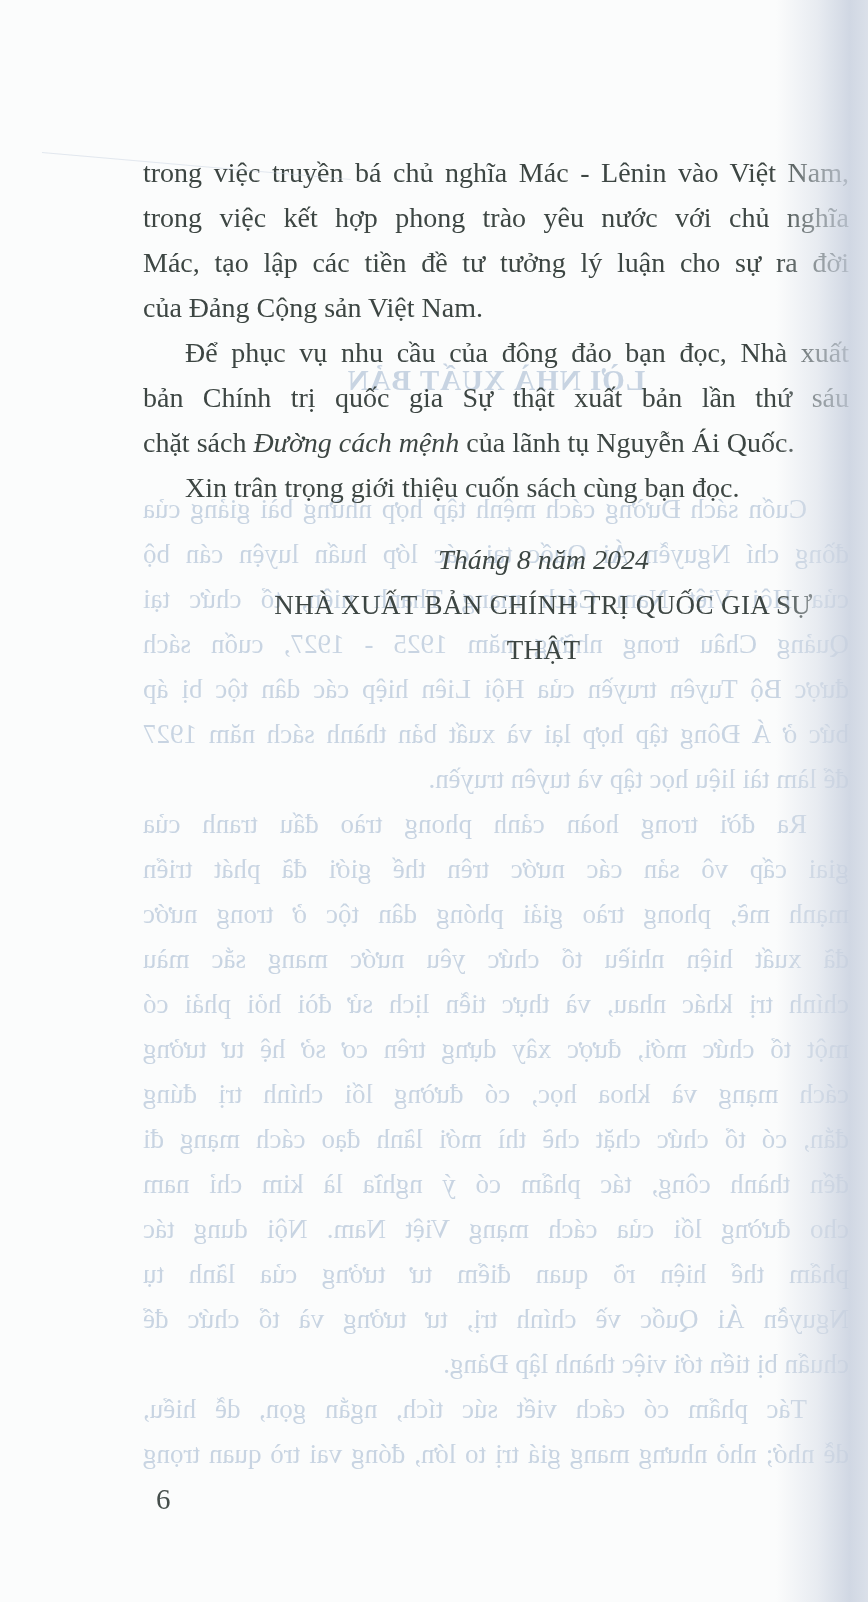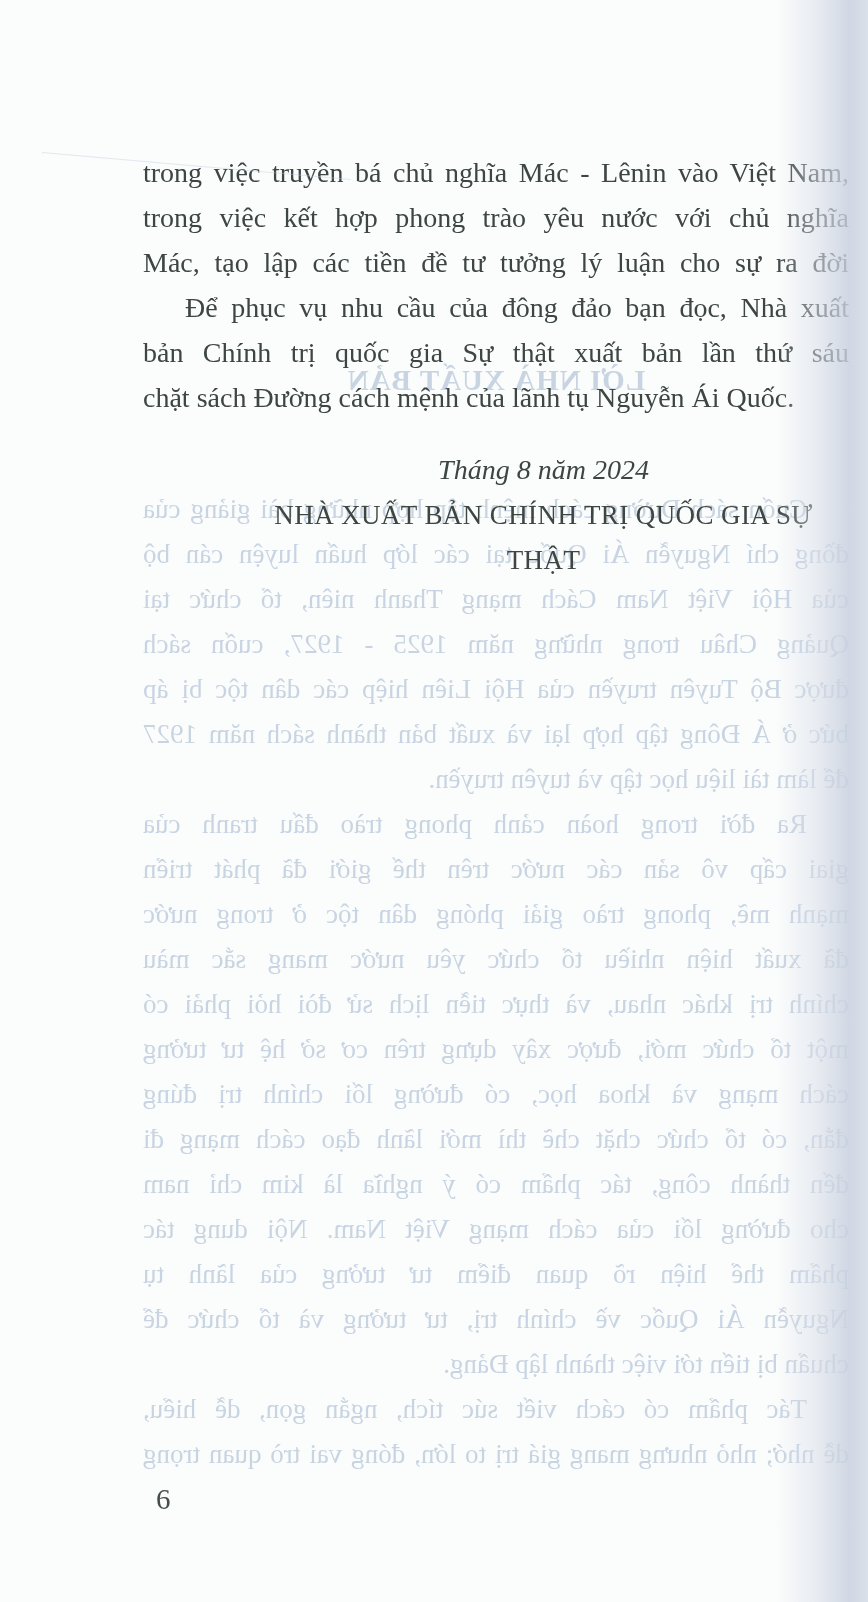--- a/index.html
+++ b/index.html
@@ -51,21 +51,21 @@
   .bleed-body{position:absolute;top:487px;left:0;width:100%;}
   
   .tl{height:45px;overflow:hidden;white-space:nowrap;}
   .jl{text-align:justify;text-align-last:justify;white-space:normal;}
   .ind{text-indent:42px;}
   
   .front{
     position:absolute;left:143px;top:150px;width:706px;
     font-size:28px;line-height:45px;
   }
-  .it{}
+  .it{font-style:italic;}
   .signature{
     margin-left:95px;width:611px;text-align:center;margin-top:27px;
   }
   .date-line{font-style:italic;font-size:28px;line-height:46px;height:46px;}
   .publisher-line{font-size:27px;line-height:45px;height:45px;letter-spacing:.4px;}
   .page-number{
     position:absolute;left:156px;top:1483px;
     font-size:29px;color:#454e4b;
   }
 </style>
@@ -99,25 +99,27 @@
       <div class="tl">chuẩn bị tiến tới việc thành lập Đảng.</div>
       <div class="tl jl ind">Tác phẩm có cách viết súc tích, ngắn gọn, dễ hiểu,</div>
       <div class="tl jl">dễ nhớ; nhỏ nhưng mang giá trị to lớn, đóng vai trò quan trọng</div>
     </div>
   </div>
 
   <div class="front">
     <div class="tl jl">trong việc truyền bá chủ nghĩa Mác - Lênin vào Việt Nam,</div>
     <div class="tl jl">trong việc kết hợp phong trào yêu nước với chủ nghĩa</div>
     <div class="tl jl">Mác, tạo lập các tiền đề tư tưởng lý luận cho sự ra đời</div>
+    <div class="tl">của Đảng Cộng sản Việt Nam.</div>
 
     <div class="tl jl ind">Để phục vụ nhu cầu của đông đảo bạn đọc, Nhà xuất</div>
     <div class="tl jl">bản Chính trị quốc gia Sự thật xuất bản lần thứ sáu</div>
     <div class="tl"><span>chặt sách </span><span class="it">Đường cách mệnh</span><span> của lãnh tụ Nguyễn Ái Quốc.</span></div>
 
+    <div class="tl ind">Xin trân trọng giới thiệu cuốn sách cùng bạn đọc.</div>
 
     <div class="signature">
       <div class="date-line">Tháng 8 năm 2024</div>
       <div class="publisher-line">NHÀ XUẤT BẢN CHÍNH TRỊ QUỐC GIA SỰ THẬT</div>
     </div>
   </div>
 
   <div class="page-number">6</div>
 
   <div class="scratch"></div>

